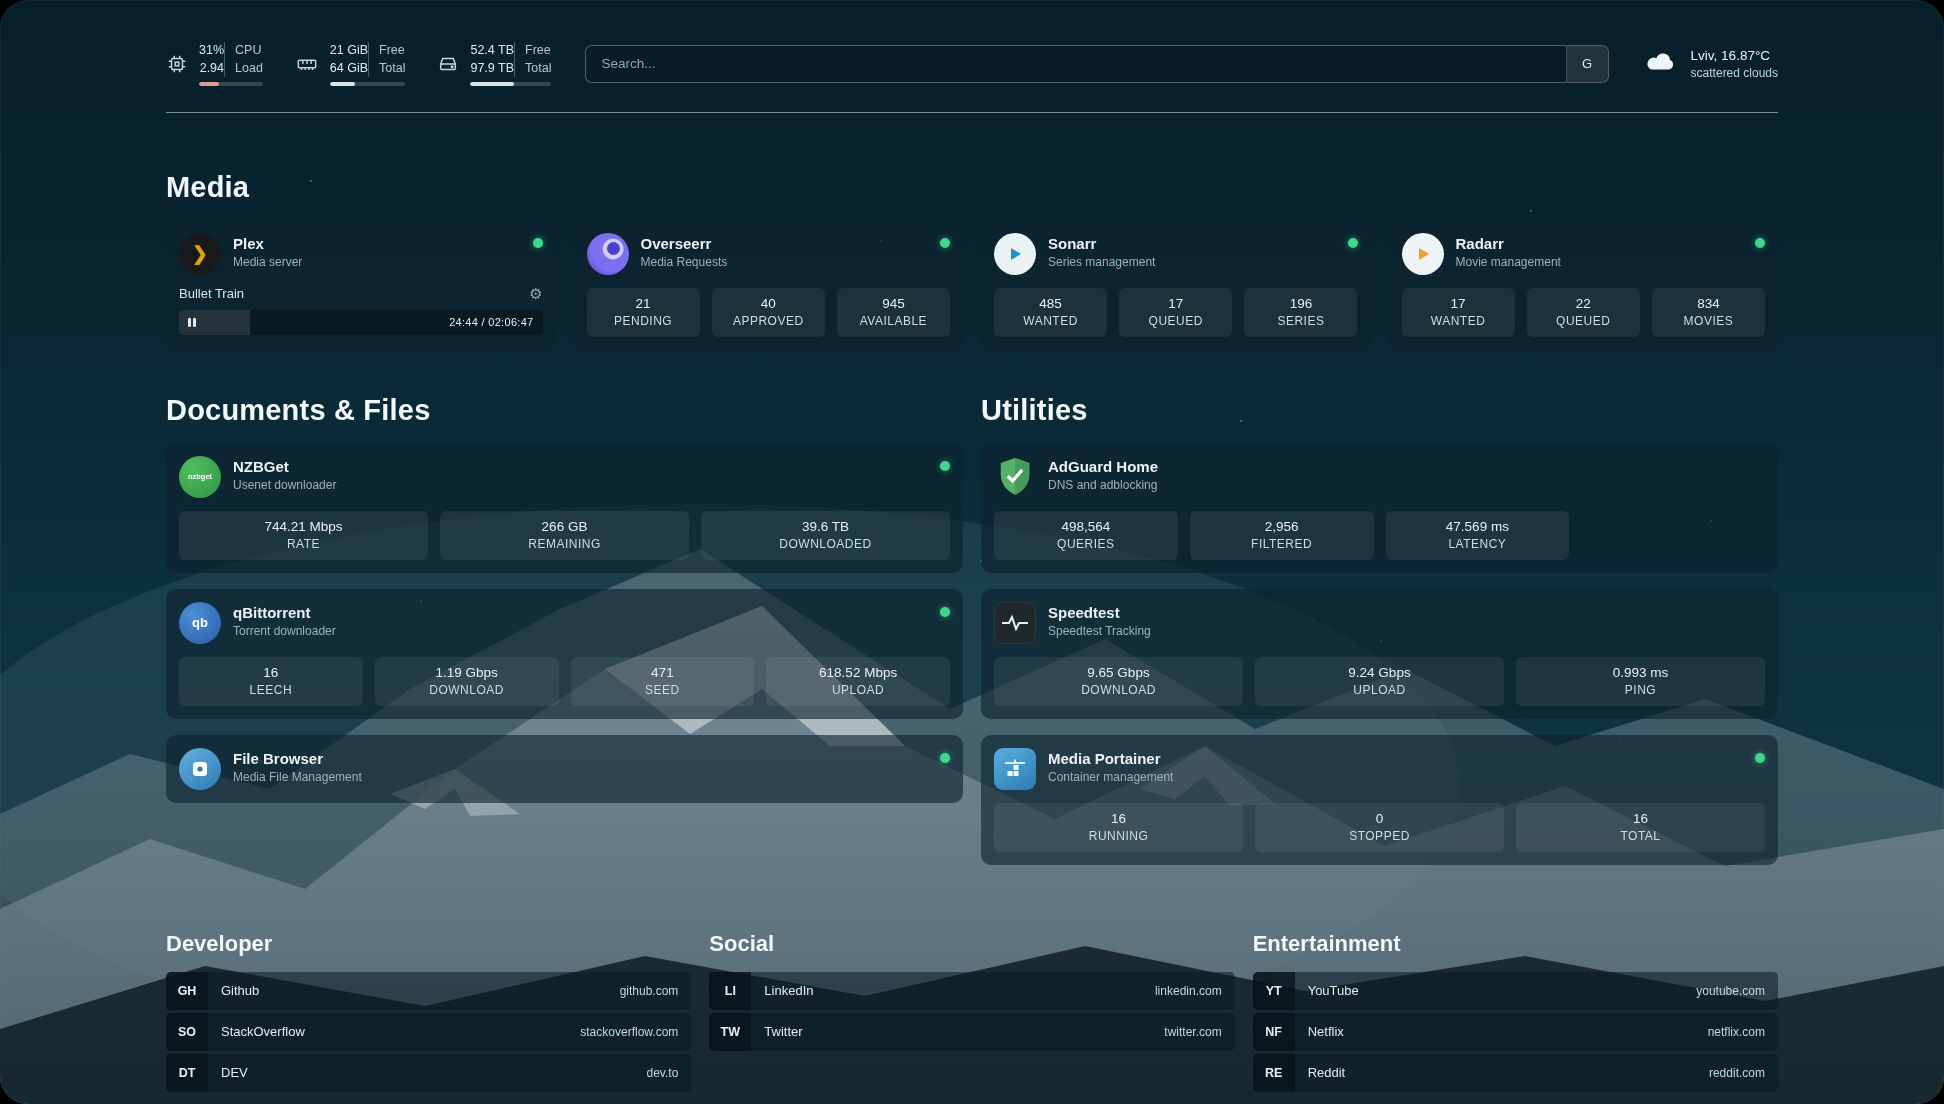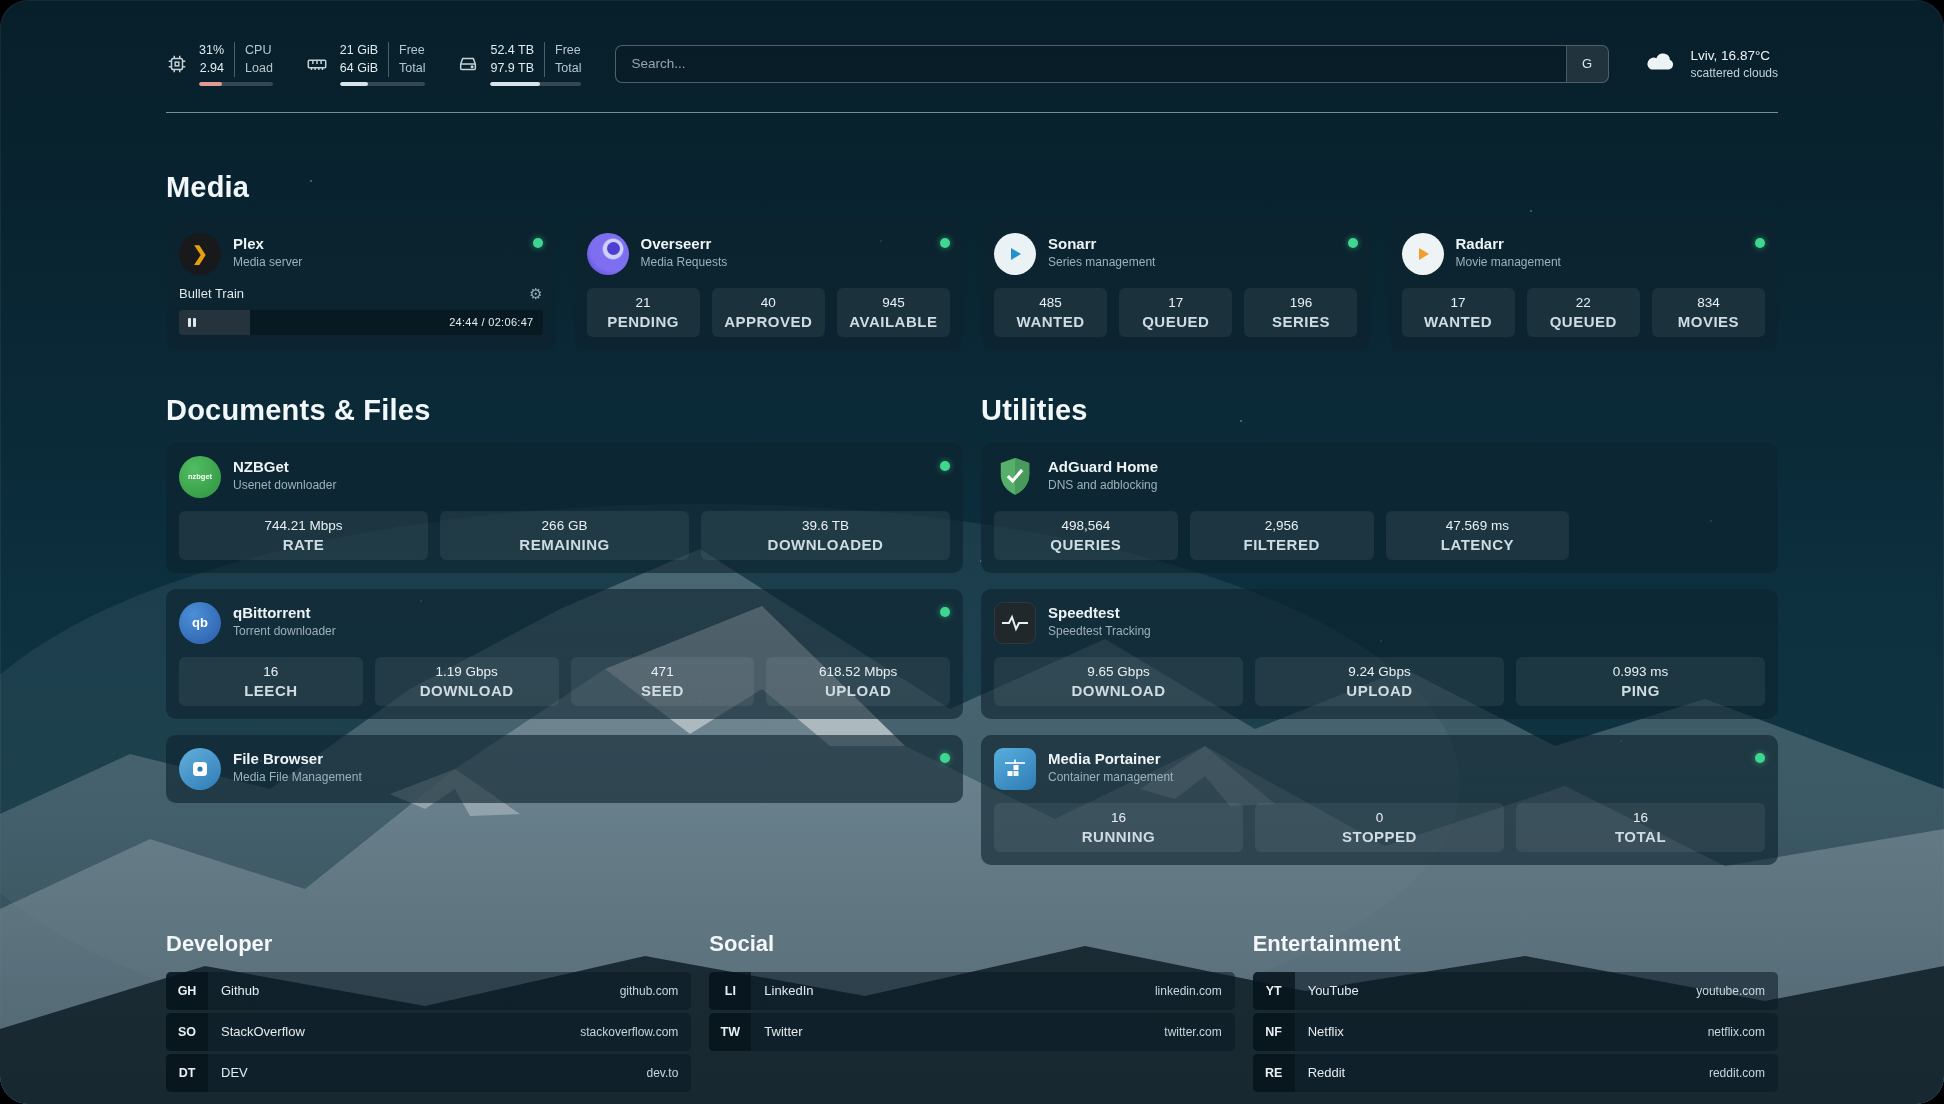--- a/index.html
+++ b/index.html
@@ -21,21 +21,21 @@
   .content{ position:relative; width:1612px; margin:0 auto; padding-top:42px; z-index:2; }
 
   
   .topbar{ display:flex; align-items:center; gap:34px; }
   .metrics{ display:flex; align-items:flex-start; gap:32px; }
   .metric{ display:flex; align-items:center; gap:11px; }
   .m-icon{ color:#c6d3d9; display:flex; }
   .m-data{ display:flex; flex-direction:column; }
   .m-cols{ display:flex; font-size:12.5px; color:#e2ebef; line-height:1.35; }
   .m-vals{ display:flex; flex-direction:column; align-items:flex-end; gap:1px; }
-  .m-labs{ display:flex; flex-direction:column; gap:1px; color:#b6c7cf; margin-left:10px; padding-left:10px; border-left:1px solid rgba(255,255,255,.28); }
+  .m-labs{ display:flex; flex-direction:column; gap:1px; color:#b6c7cf; padding-left:10px; border-left:1px solid rgba(255,255,255,.28); }
   .m-bar{ margin-top:5px; height:4px; border-radius:2px; background:rgba(255,255,255,.18); overflow:hidden; }
   .m-bar i{ display:block; height:100%; border-radius:2px; }
 
   .searchwrap{ flex:1; display:flex; align-items:stretch; height:38px; border:1px solid rgba(255,255,255,.3); border-radius:7px;
     background:rgba(8,24,33,.45); overflow:hidden; }
   .searchwrap input{ flex:1; background:transparent; border:0; outline:0; color:#e6eef1; padding:0 15px; font-size:13.5px; font-family:"Liberation Sans",sans-serif; }
   .searchwrap input::placeholder{ color:#93a7b0; }
   .search-g{ width:42px; display:flex; align-items:center; justify-content:center; background:rgba(255,255,255,.10);
     color:#dfe9ed; font-size:13px; border-left:1px solid rgba(255,255,255,.18); cursor:pointer; }
 
@@ -60,21 +60,21 @@
   .app-info{ padding-top:2px; }
   .app-name{ font-size:15px; font-weight:600; color:#eef4f6; }
   .app-desc{ font-size:12px; color:#9db1ba; margin-top:3px; }
   .status-dot{ width:10px; height:10px; border-radius:50%; margin-left:auto; margin-top:5px; box-shadow:0 0 6px rgba(64,214,143,.6); }
 
   .stats{ display:grid; gap:12px; margin-top:13px; }
   .stats-3{ grid-template-columns:repeat(3,1fr); }
   .stats-4{ grid-template-columns:repeat(4,1fr);text-align:right; }
   .stat{ background:rgba(255,255,255,.065); border-radius:6px; height:49px; display:flex; flex-direction:column; align-items:center; justify-content:center; gap:3px; }
   .stat-v{ font-size:13.5px; color:#e9f0f3; }
-  .stat-l{ font-size:15px; font-weight:700; letter-spacing:.5px; color:#cfdce2; }
+  .stat-l{ font-size:12px; font-weight:400; letter-spacing:.5px; color:#cfdce2; }
 
   
   .media-row{ display:flex; align-items:center; margin-top:11px; color:#dde7eb; font-size:13px; }
   .gear{ margin-left:auto; color:#93a7b0; font-size:15px; cursor:pointer; line-height:1; }
   .player{ position:relative; margin-top:9px; height:25px; border-radius:4px; background:rgba(5,16,22,.55); display:flex; align-items:center; padding:0 9px; overflow:hidden; }
   .player-fill{ position:absolute; left:0; top:0; bottom:0; background:rgba(255,255,255,.12); }
   .pause{ display:flex; gap:2.5px; position:relative; cursor:pointer; }
   .pause i{ width:2.5px; height:9px; background:#dfe9ed; border-radius:1px; }
   .ptime{ margin-left:auto; font-size:11px; color:#e6eef1; letter-spacing:.3px; position:relative; }
 

